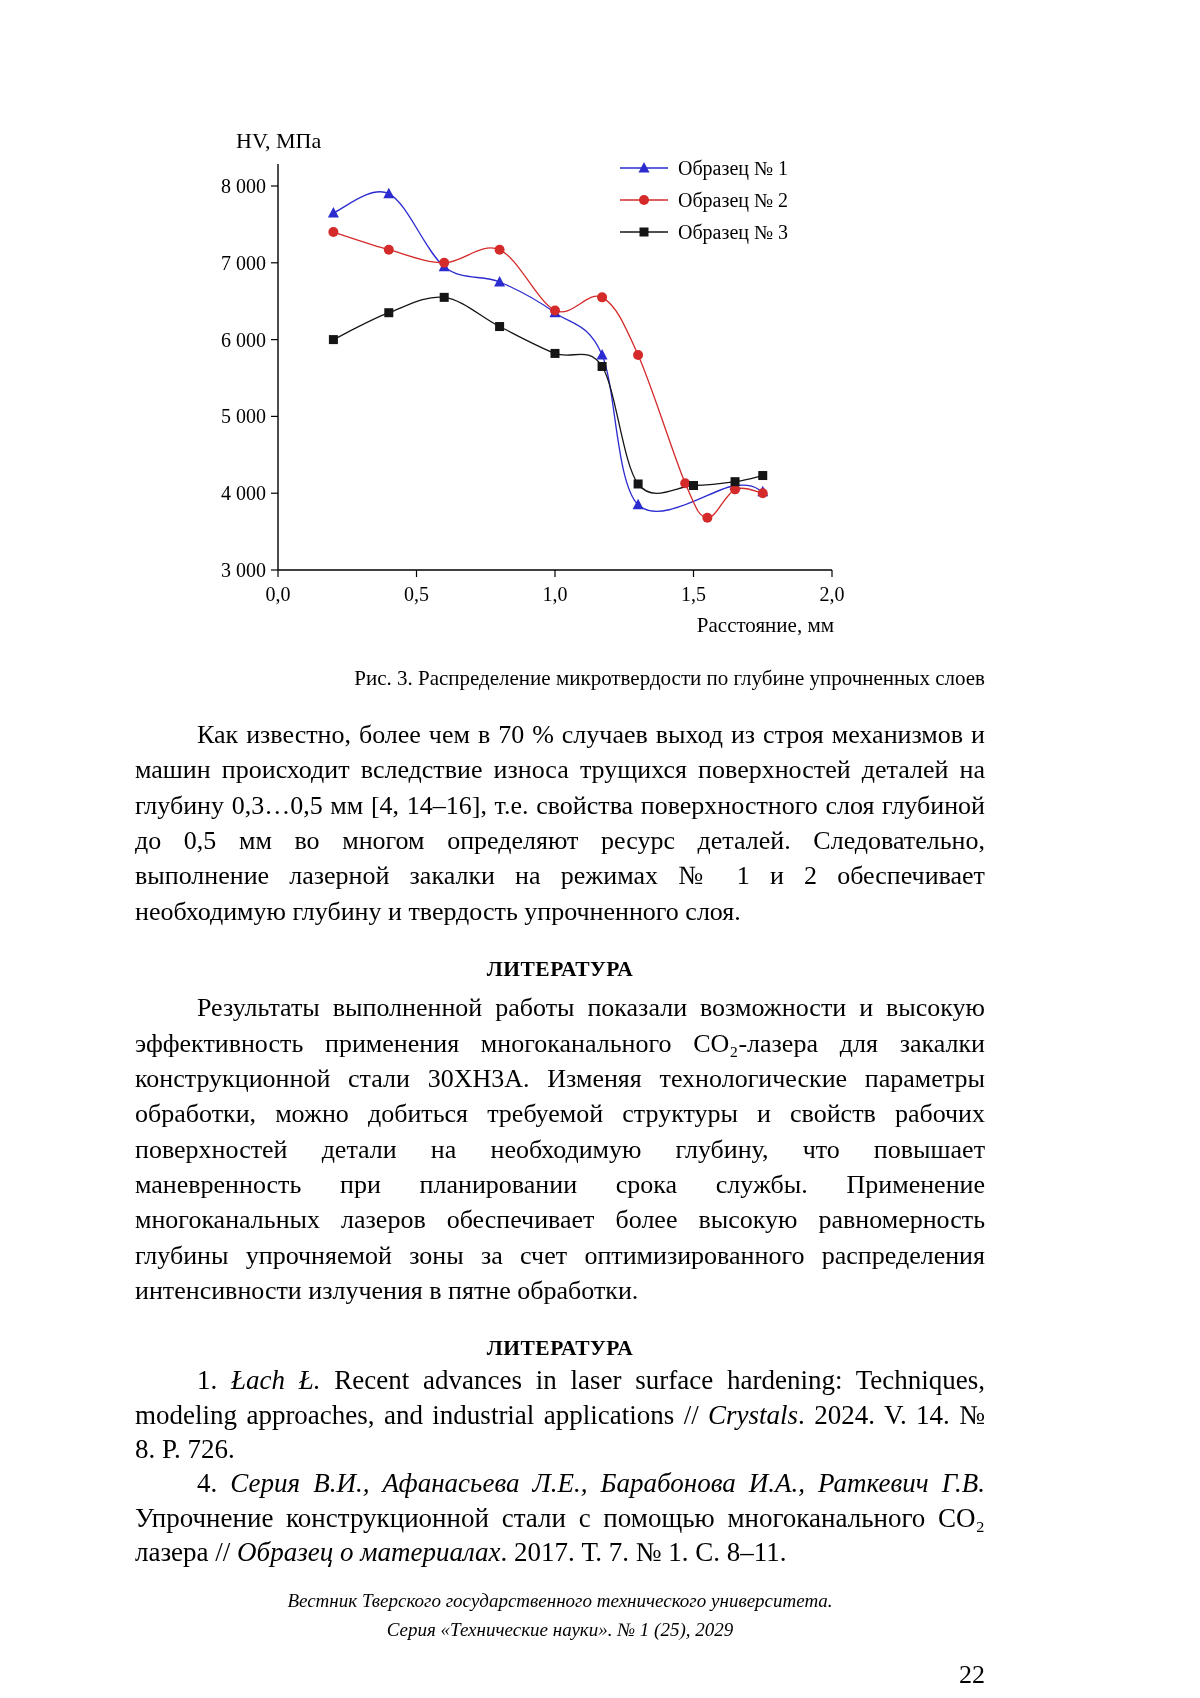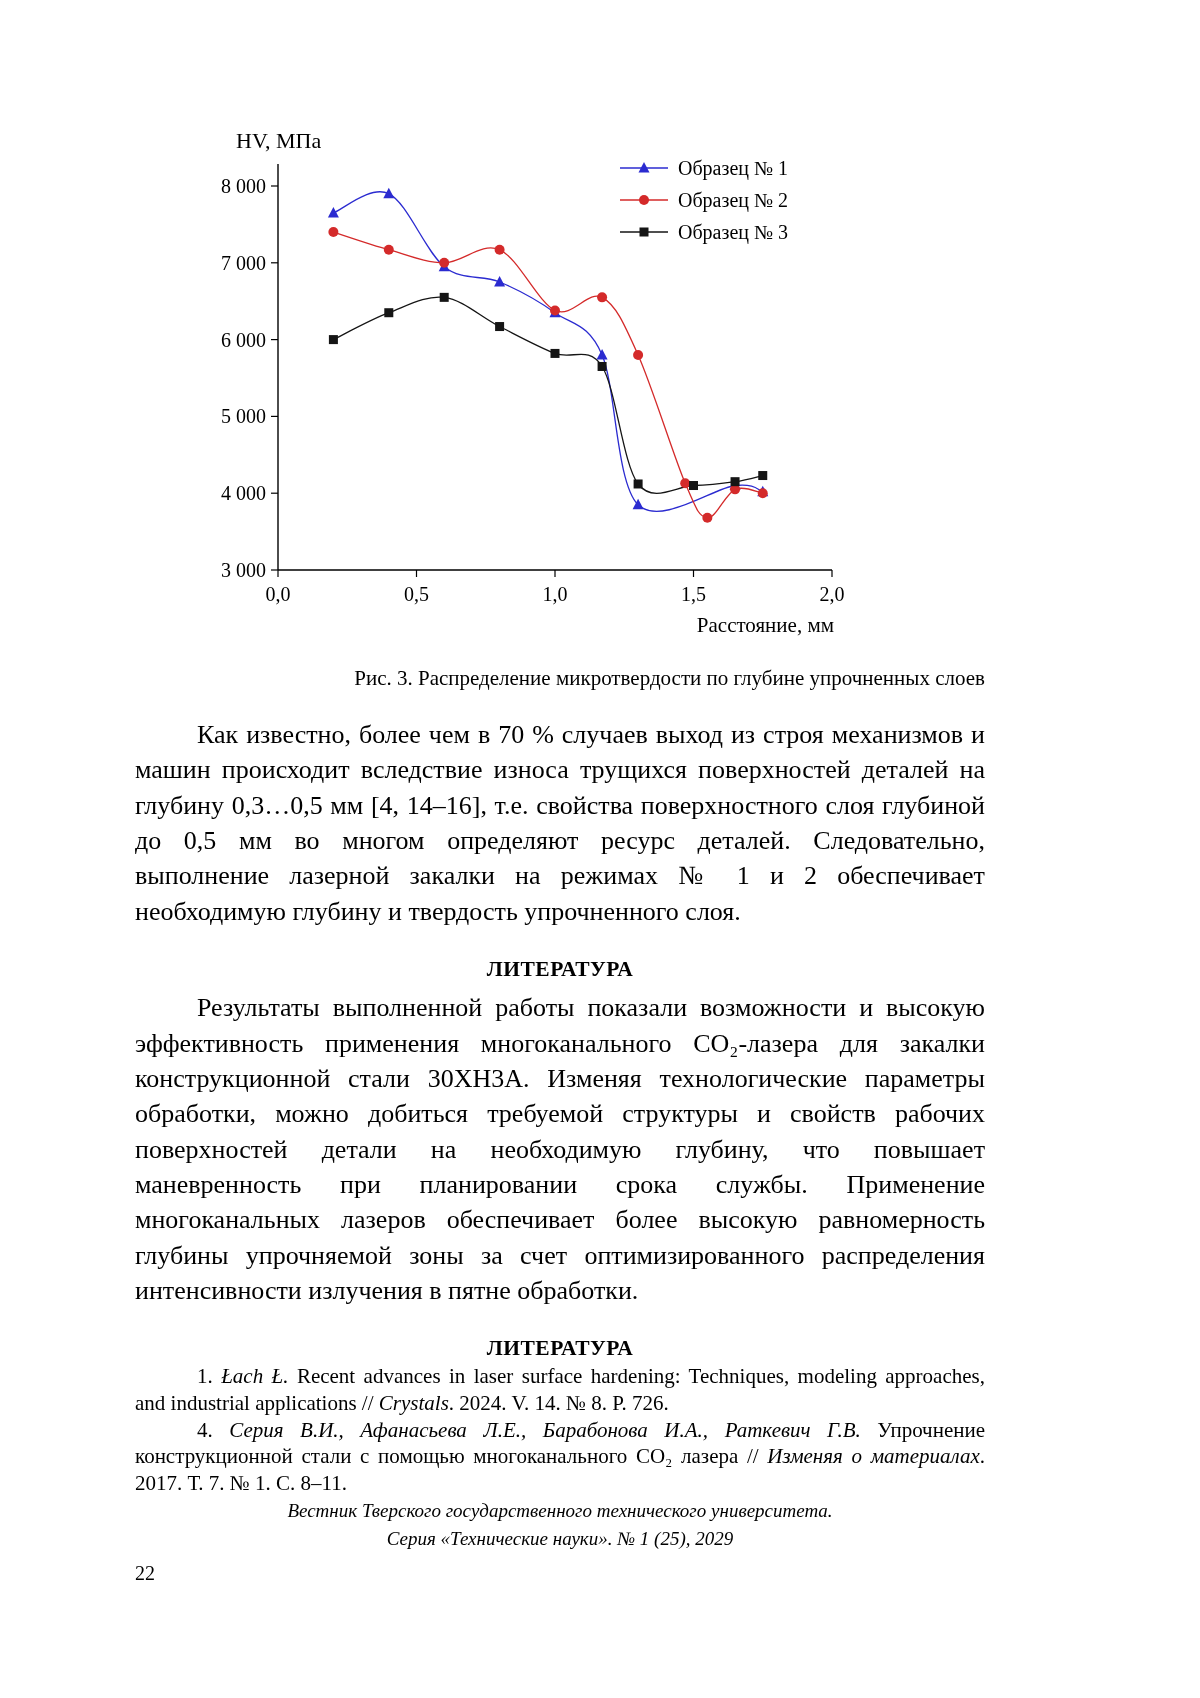--- a/index.html
+++ b/index.html
@@ -19,29 +19,29 @@
     font-size:26px;line-height:1.36;text-align:justify;
     text-indent:62px;margin:26px 0 0 0;
   }
   h2.sec{
     font-size:21.5px;font-weight:bold;text-align:center;
     margin:28px 0 0 0;letter-spacing:0.5px;
   }
   p.after-h{margin-top:8px}
   #references{margin-top:2px}
   p.ref{
-    font-size:21px;line-height:1.27;text-align:justify;
+    font-size:27px;line-height:1.27;text-align:justify;
     text-indent:62px;margin:0;
   }
   p.ref i{font-style:italic}
   .footer{
-    text-align:center;font-style:italic;
+    margin-top:18px;text-align:center;font-style:italic;
     font-size:19px;line-height:1.5;
   }
-  .pagenum{margin-top:8px;font-size:20px;text-align:left}
+  .pagenum{margin-top:16px;font-size:26px;text-align:right}
 </style>
 </head>
 <body>
 
 <div class="page">
 
   <div class="figure">
     <div id="chart"><svg viewBox="0 0 720 520" width="720" height="520" class="chart-svg">
           <line x1="78" y1="42" x2="78" y2="448" stroke="#000" stroke-width="1.4"></line>
           <line x1="78" y1="448" x2="632" y2="448" stroke="#000" stroke-width="1.4"></line>
@@ -116,21 +116,21 @@
   </div>
 
   <p class="body-par">Как известно, более чем в 70 % случаев выход из строя механизмов и машин происходит вследствие износа трущихся поверхностей деталей на глубину 0,3…0,5 мм [4, 14–16], т.е. свойства поверхностного слоя глубиной до 0,5 мм во многом определяют ресурс деталей. Следовательно, выполнение лазерной закалки на режимах № 1 и 2 обеспечивает необходимую глубину и твердость упрочненного слоя.</p>
 
   <h2 class="sec">ЛИТЕРАТУРА</h2>
   <p class="body-par after-h">Результаты выполненной работы показали возможности и высокую эффективность применения многоканального CO₂-лазера для закалки конструкционной стали 30ХН3А. Изменяя технологические параметры обработки, можно добиться требуемой структуры и свойств рабочих поверхностей детали на необходимую глубину, что повышает маневренность при планировании срока службы. Применение многоканальных лазеров обеспечивает более высокую равномерность глубины упрочняемой зоны за счет оптимизированного распределения интенсивности излучения в пятне обработки.</p>
 
   <h2 class="sec">ЛИТЕРАТУРА</h2>
   <div id="references">
       <p class="ref"><span>1. </span><i>Łach Ł.</i><span> Recent advances in laser surface hardening: Techniques, modeling approaches, and industrial applications // </span><i>Crystals</i><span>. 2024. V. 14. № 8. P. 726.</span></p>
-      <p class="ref"><span>4. </span><i>Серия В.И., Афанасьева Л.Е., Барабонова И.А., Раткевич Г.В.</i><span> Упрочнение конструкционной стали с помощью многоканального CO₂ лазера // </span><i>Изменяя о материалах</i><span>. 2017. Т. 7. № 1. С. 8–11.</span></p>
+      <p class="ref"><span>4. </span><i>Серия В.И., Афанасьева Л.Е., Барабонова И.А., Раткевич Г.В.</i><span> Упрочнение конструкционной стали с помощью многоканального CO₂ лазера // </span><i>Образец о материалах</i><span>. 2017. Т. 7. № 1. С. 8–11.</span></p>
     </div>
 
   <div class="footer">
     <div>Вестник Тверского государственного технического университета.</div>
     <div>Серия «Технические науки». № 1 (25), 2029</div>
   </div>
 
   <div class="pagenum">22</div>
 
 </div>

